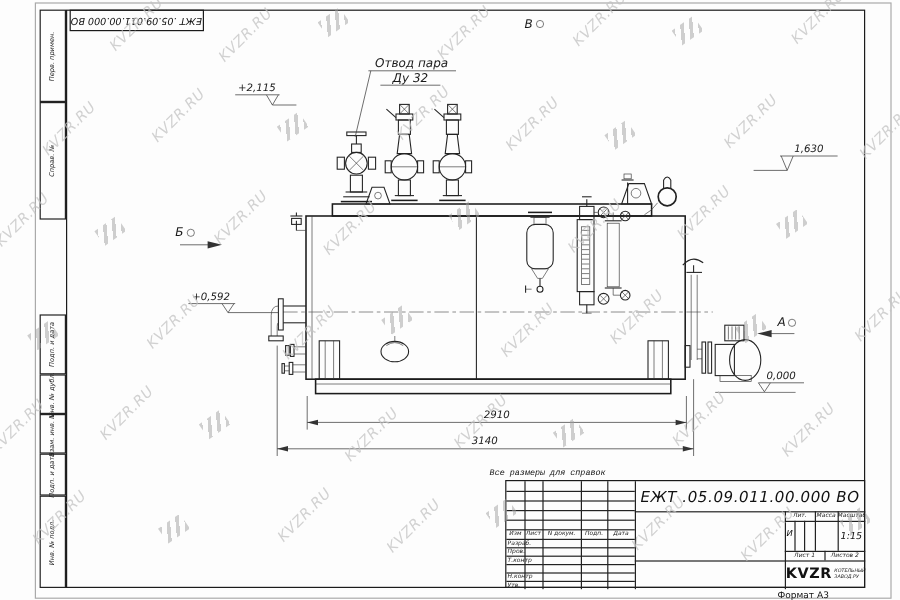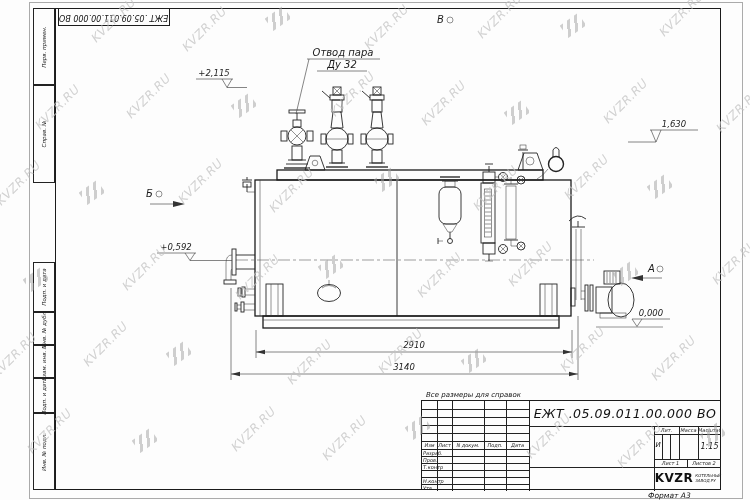--- a/index.html
+++ b/index.html
@@ -33,22 +33,22 @@
   .cellt{position:absolute;font-size:5px;font-style:italic;color:#222;text-align:center;overflow:hidden;white-space:nowrap;}
   #desig{position:absolute;left:107px;top:0;width:192px;height:25px;display:flex;align-items:center;
          justify-content:center;font-size:12.5px;font-style:italic;letter-spacing:.5px;color:#111;}
   #pname{position:absolute;left:107px;top:25px;width:126px;height:41px;display:flex;flex-direction:column;
          align-items:center;justify-content:center;font-size:8.5px;font-style:italic;color:#111;line-height:1.5;}
   .val{position:absolute;font-style:italic;color:#111;text-align:center;}
   #logo-cell{position:absolute;left:232px;top:66px;width:66px;height:22px;display:flex;align-items:center;justify-content:center;gap:2px;}
   #logo-mark{width:15px;height:13px;background:repeating-linear-gradient(115deg,#111 0 2.5px,transparent 2.5px 5px);}
   #logo-word{font-size:12px;font-weight:bold;letter-spacing:.5px;color:#111;font-style:normal;}
   #logo-cap{font-size:4px;font-style:italic;color:#222;line-height:1.3;text-align:left;}
-  #note{left:426px;top:391px;font-size:7px;font-style:italic;color:#111;}
-  #format{left:648px;top:491px;font-size:7.5px;font-style:italic;color:#111;}
+  #note{left:408px;top:391px;font-size:7px;font-style:italic;color:#111;font-family:Liberation Mono, monospace;}
+  #format{left:648px;top:491px;font-size:7.5px;color:#111;}
   
   #wm{position:absolute;inset:0;pointer-events:none;z-index:5;}
   .wm-text{position:absolute;font-style:italic;font-size:12px;color:#c3c3c3;transform:rotate(-45deg);
            white-space:nowrap;letter-spacing:.5px;opacity:.75;}
   .wm-logo{position:absolute;width:22px;height:15px;opacity:.5;transform:rotate(-35deg);
            background:repeating-linear-gradient(120deg,#9f9f9f 0 3px,transparent 3px 7.5px);}
 </style>
 </head>
 <body>
 

